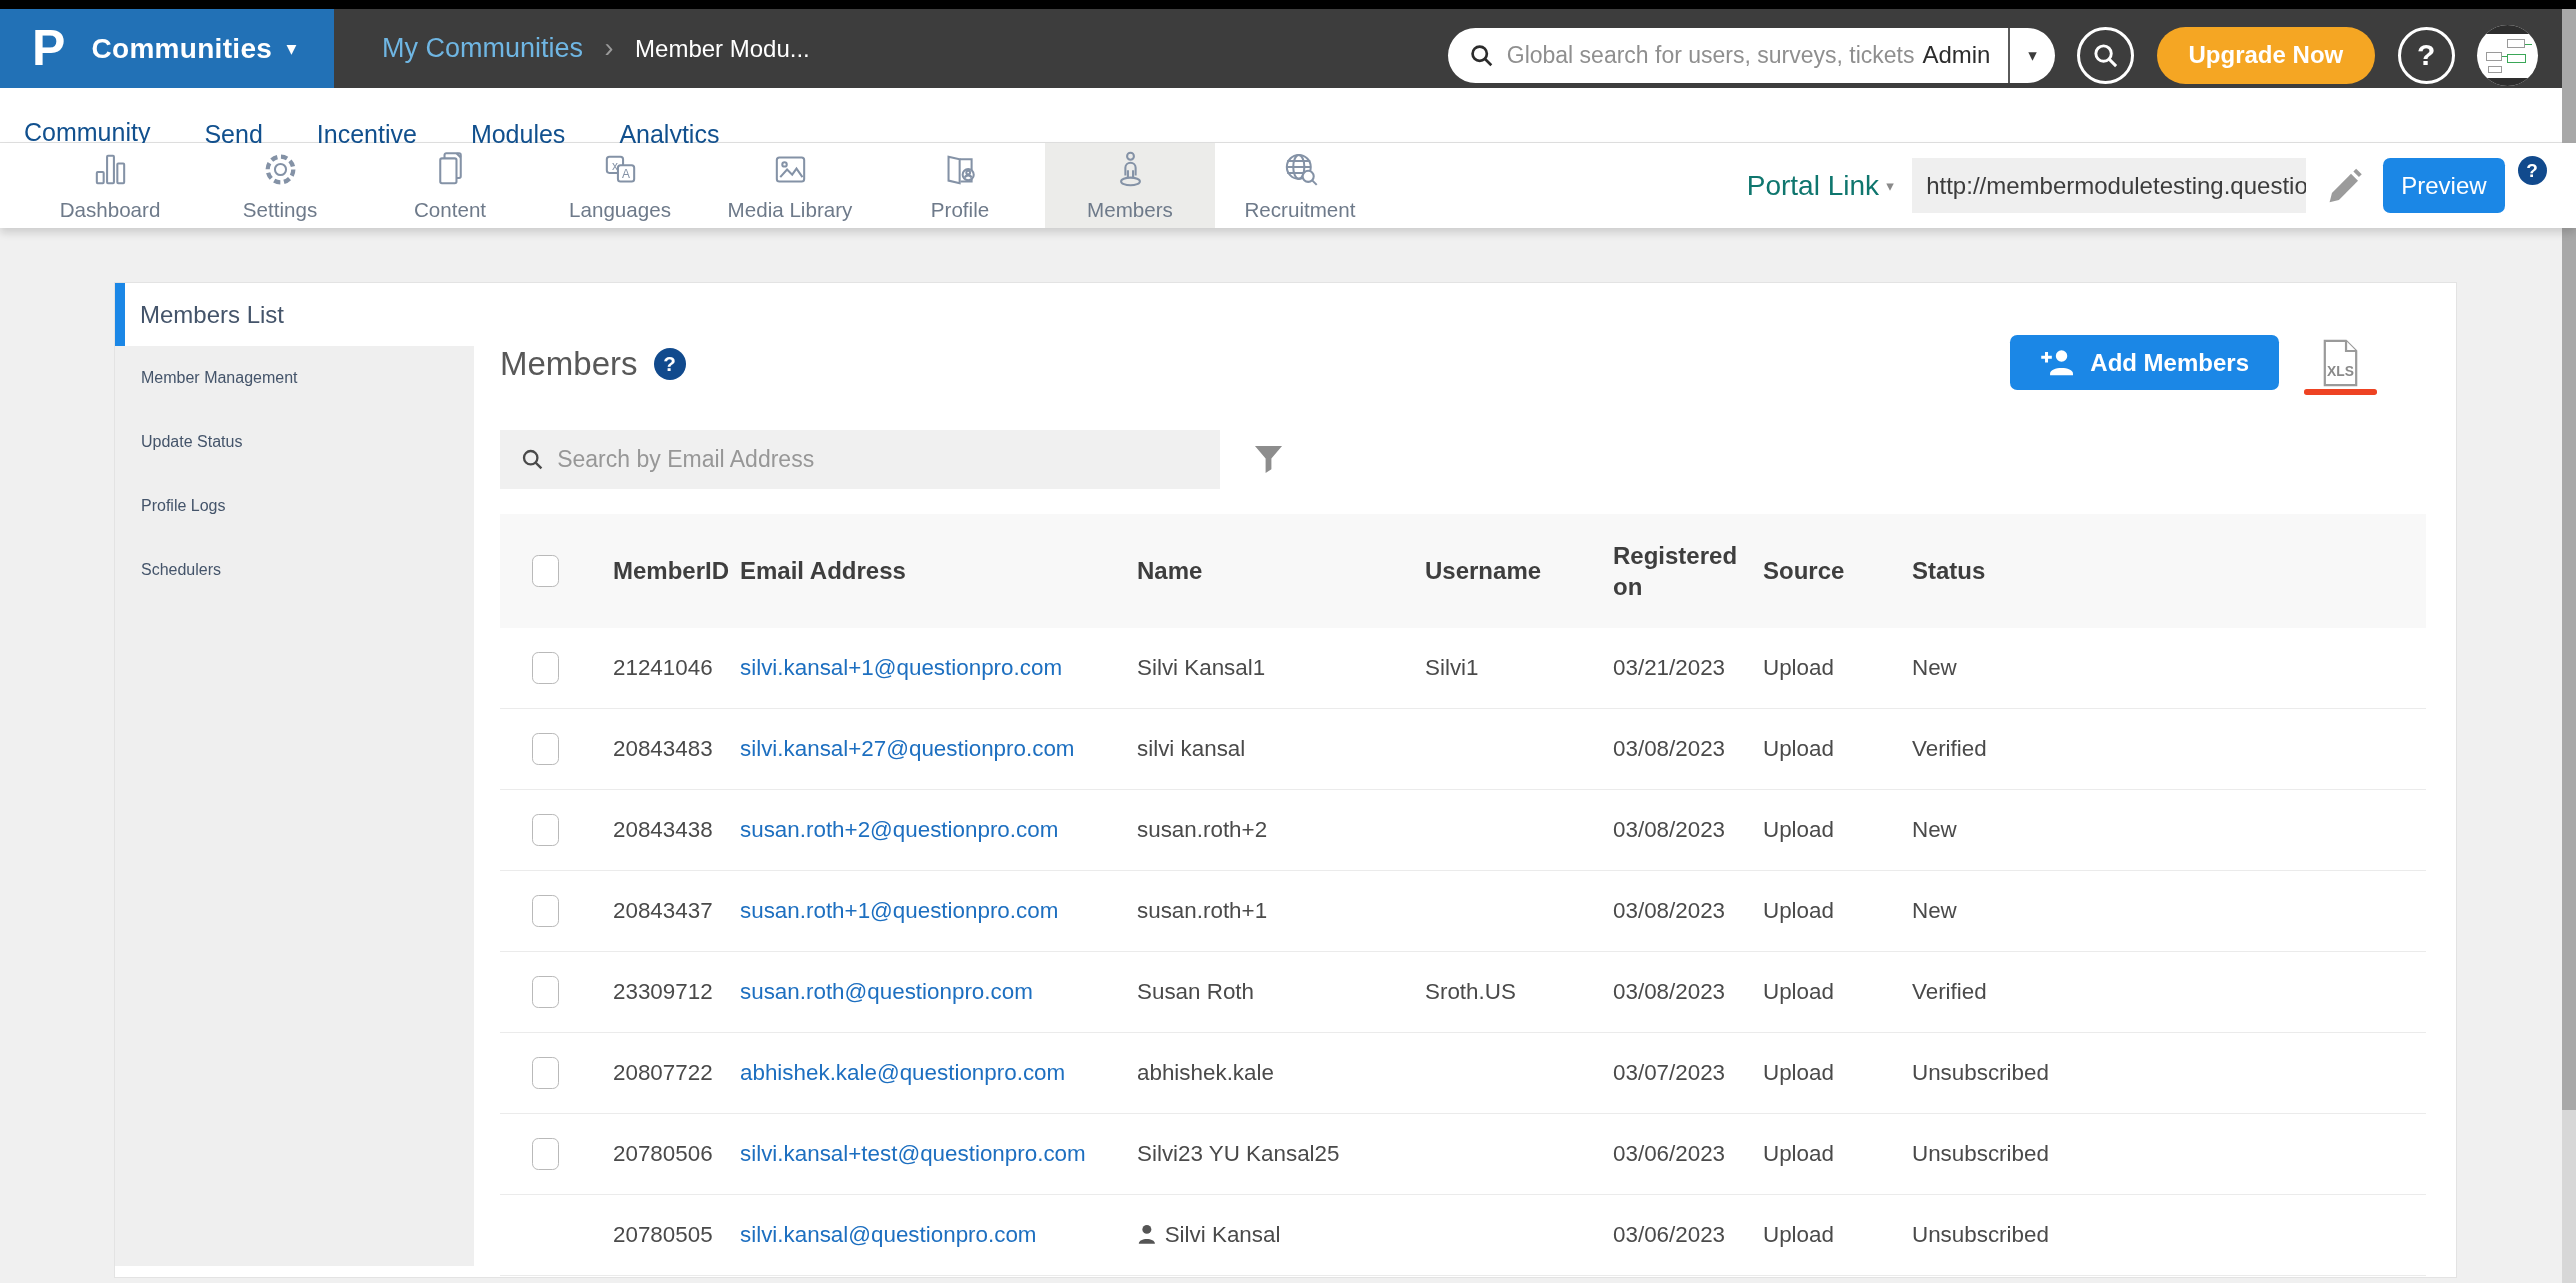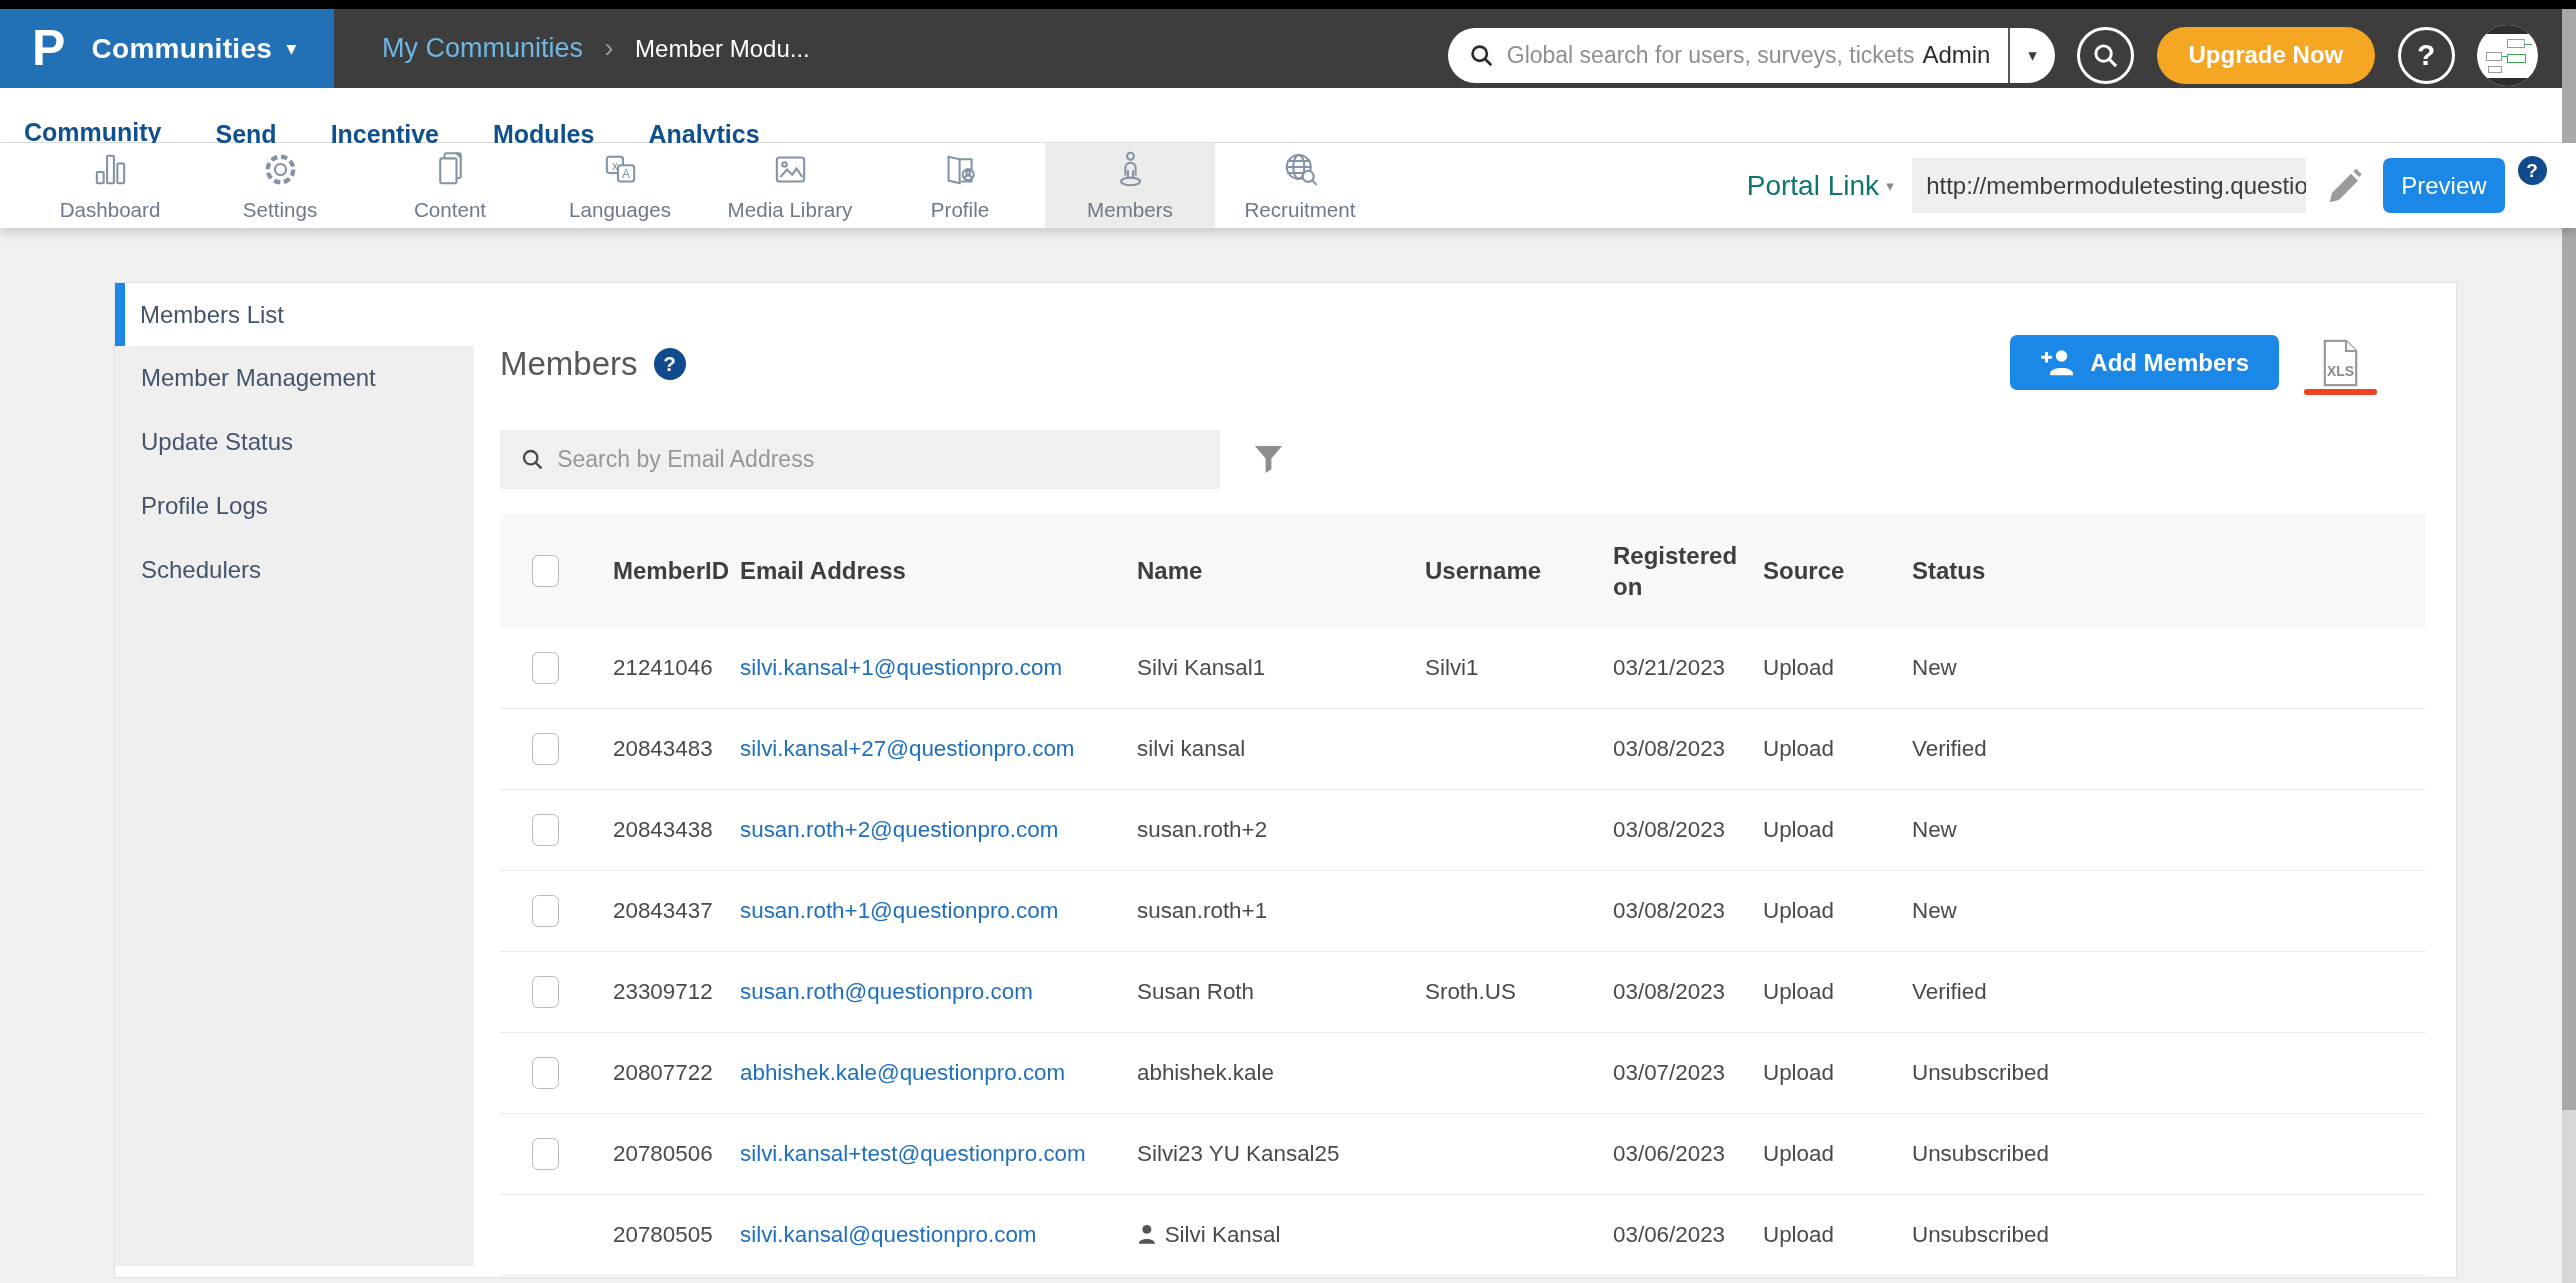--- a/index.html
+++ b/index.html
@@ -33,21 +33,21 @@
   .upgrade { height:57px; padding:0 32px; background:#f5a623; border-radius:29px; color:#fff; font-size:24px; font-weight:700; display:flex; align-items:center; flex:none; }
   .avatar { width:61px; height:61px; border-radius:50%; background:#fff; overflow:hidden; position:relative; flex:none; }
   .avatar .bar-t { position:absolute; top:0; left:0; right:0; height:9px; background:#2e2e2e; }
   .avatar .bar-b { position:absolute; bottom:0; left:0; right:0; height:8px; background:#2e2e2e; }
   .avatar .bx { position:absolute; border:1.3px solid #9a9a9a; background:#fff; }
   .avatar .bx.g { border-color:#3aa757; }
   .avatar .ln { position:absolute; background:#3aa757; }
 
   
   .navrow { height:55px; background:#fff; display:flex; align-items:center; gap:54px; padding-left:24px; border-bottom:0.9px solid #e0e0e0; }
-  .nav-link { font-size:25px; font-weight:700; color:#11508e; padding-bottom:10px;margin-top:48px; }
+  .nav-link { font-size:25px; font-weight:400; color:#11508e; padding-bottom:10px;margin-top:48px; }
   .nav-link.active { border-bottom:3.6px solid #4aa3e0; }
 
   
   .toolbar { position:relative; height:85px; background:#fff; box-shadow:0 4.5px 8px rgba(0,0,0,.14); z-index:2; }
   .tabs { display:flex; height:85px; padding-left:25px; }
   .tab { width:170px; height:85px; display:flex; flex-direction:column; align-items:center; justify-content:center; gap:7.2px; }
   .tab.active { background:#ececea; }
   .tab svg { width:41px; height:41px; }
   .tab-label { font-size:20.6px; color:#6e7a8a; white-space:nowrap; }
   .portal { position:absolute; right:29.5px; top:0; height:85px; display:flex; align-items:center; gap:18px; }
@@ -57,21 +57,21 @@
   .pencil { width:41px; height:41px; }
   .preview-btn { width:122px; height:55px; background:#1b87e6; border:none; border-radius:7.2px; color:#fff; font-size:24px; display:flex; align-items:center; justify-content:center; font-family:inherit; }
   .mini-help { width:29px; height:29px; border-radius:50%; background:#114a8d; color:#fff; font-size:19px; font-weight:700; display:flex; align-items:center; justify-content:center; align-self:flex-start; margin-top:13.4px; margin-left:-5.4px; }
 
   
   .content { position:relative; height:1055px; background:#f0f0f0; }
   .card { position:absolute; left:114px; top:54px; width:2343px; height:996px; background:#fff; border:0.9px solid #e3e3e3; overflow:hidden; }
   .sidebar { position:absolute; left:0; top:0; width:359px; height:100%; }
   .side-active { height:63px; background:#fff; border-left:10.7px solid #1b87e6; display:flex; align-items:center; padding-left:15px; font-size:24px; color:#44546a; }
   .side-rest { position:absolute; top:63px; left:0; right:0; bottom:10.7px; background:#efefef; }
-  .side-item { height:64px; display:flex; align-items:center; padding-left:26px; font-size:24px; color:#44546a; }
+  .side-item { height:64px; display:flex; align-items:center; padding-left:26px; font-size:16px; color:#44546a; }
 
   .main { position:absolute; left:359px; top:0; right:0; bottom:0; padding:0 30px 0 26px; }
   .main-head { position:relative; margin-top:52px; height:57px; display:flex; align-items:center; }
   .page-title { font-size:33px; color:#585858; }
   .help-badge { width:32px; height:32px; border-radius:50%; background:#114a8d; color:#fff; font-size:20.6px; font-weight:700; display:flex; align-items:center; justify-content:center; margin-left:16px; }
   .add-btn { position:absolute; right:147px; top:0; height:55px; padding:0 30px; background:#1b87e6; border:none; border-radius:7.2px; color:#fff; font-size:24px; font-weight:700; display:flex; align-items:center; gap:14.3px; font-family:inherit; }
   .xls-wrap { position:absolute; right:47px; top:3.6px; width:77px; display:flex; flex-direction:column; align-items:center;justify-content:space-between; }
   .xls-underline { width:73px; height:5.4px; background:#ee4323; border-radius:2.7px; margin-top:2.7px; }
 
   .search-row { margin-top:38px; display:flex; align-items:center; }

